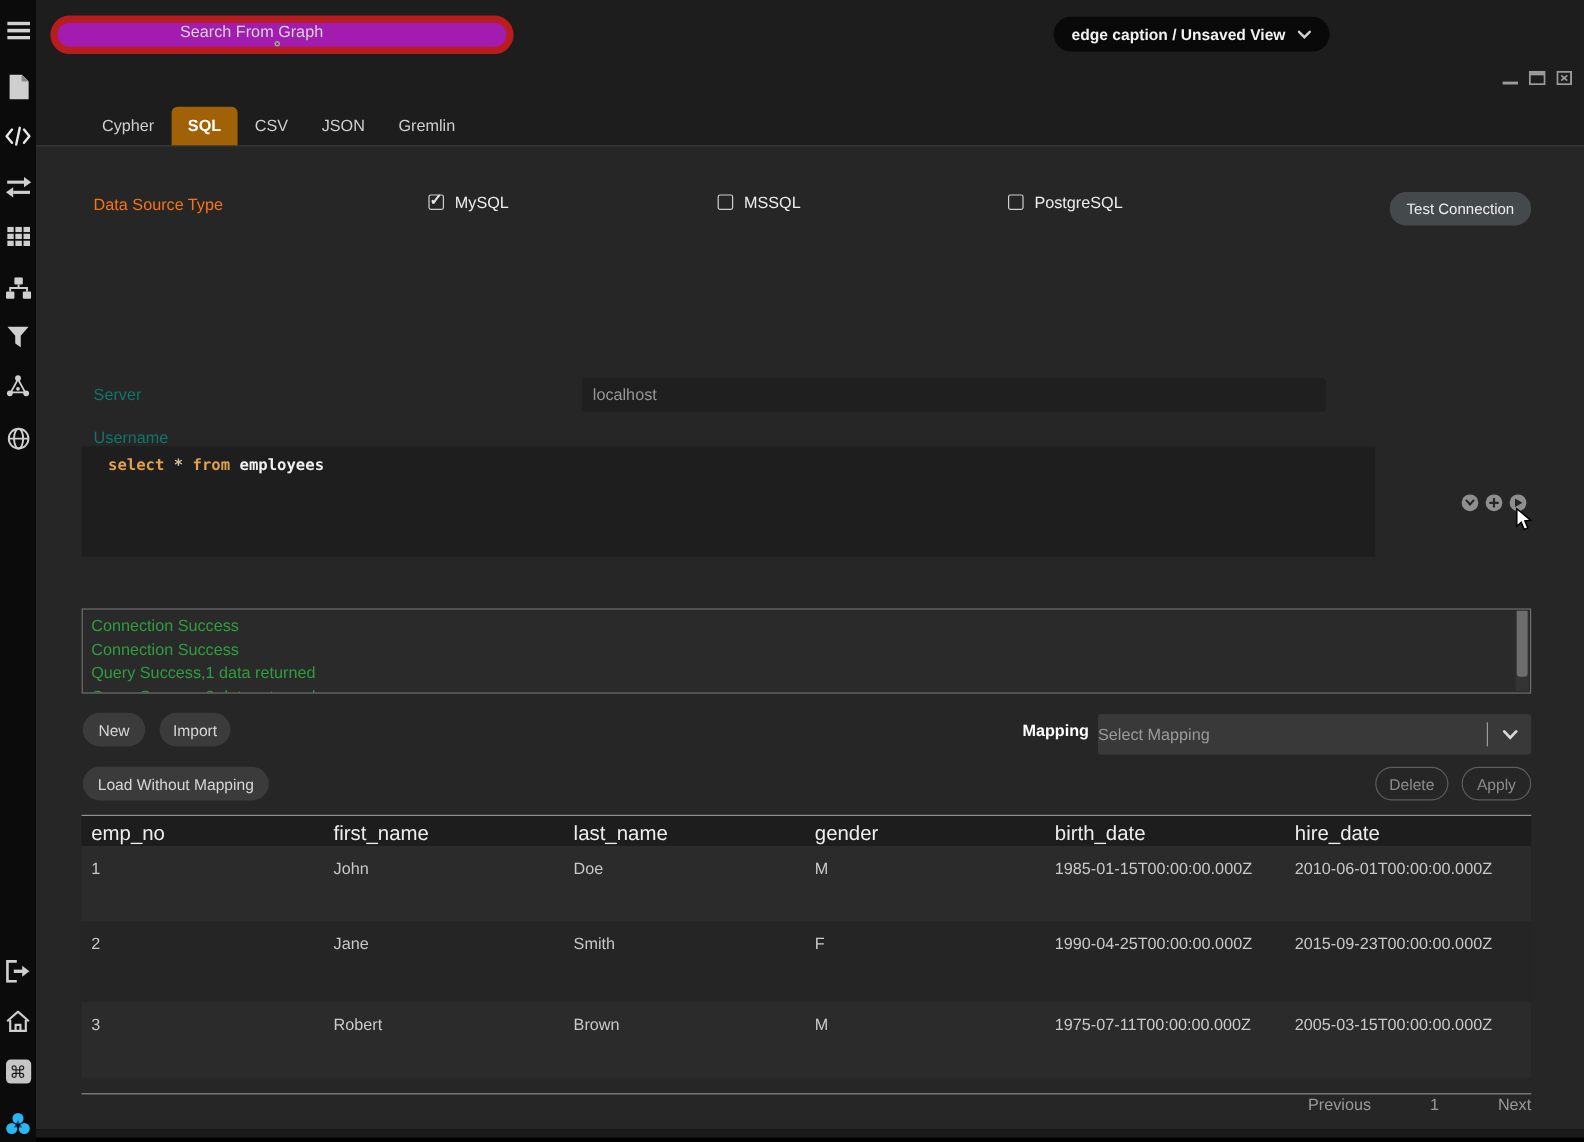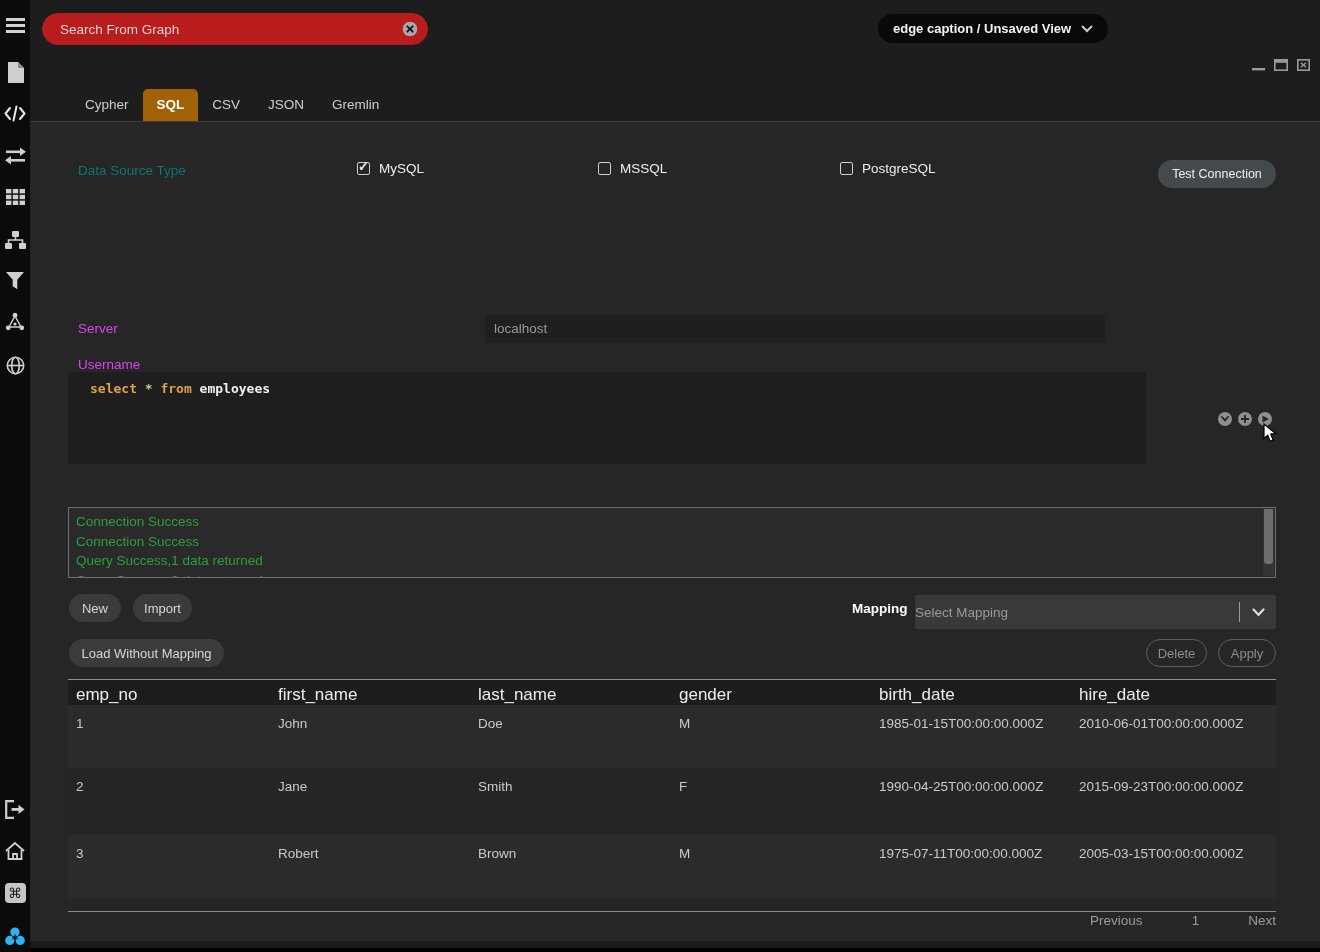--- a/index.html
+++ b/index.html
@@ -13,54 +13,54 @@
   .cmd-box { width:21px; height:20px; background:#c6c6c6; border-radius:4px; color:#1a1a1a;
              font-size:14px; line-height:20px; text-align:center; }
 
   
   .top-band   { position:absolute; left:30px; top:0; width:1290px; height:121px; background:#1d1d1d; }
   .content    { position:absolute; left:30px; top:121px; width:1290px; height:820px; background:#262626; }
   .tab-line   { position:absolute; left:30px; top:121px; width:1290px; height:1px; background:#3e3e3e; z-index:3; }
   .bottom-strip { position:absolute; left:30px; top:941px; width:1290px; height:11px; background:#1a1a1a; border-bottom:4px solid #000; }
 
   
-  .search-wrap { position:absolute; left:42px; top:13px; width:386px; height:32px; background:#b91c1c;
-                 border:1px solid #b91c1c; border-radius:16px; display:flex; align-items:center; z-index:6; }
+  .search-wrap { position:absolute; left:42px; top:13px; width:386px; height:32px; background:#a21caf;
+                 border:6px solid #b91c1c; border-radius:16px; display:flex; align-items:center; z-index:6;flex-direction:column; }
   .search-input { flex:1; background:transparent; border:none; outline:none; color:#e2e2e2;
                   font-family:"Liberation Sans", sans-serif; font-size:13.5px; padding:0 10px 0 17px; }
   .search-input::placeholder { color:#d6d6d6; opacity:1; }
   .search-clear { width:16px; height:16px; margin-right:9px; cursor:pointer; }
 
   .view-pill { position:absolute; left:878px; top:14px; height:29px; background:#090909; border-radius:15px;
                display:flex; align-items:center; padding:0 15px; gap:10px; z-index:6; cursor:pointer; }
   .view-pill .vlabel { color:#f2f2f2; font-size:13px; font-weight:700; white-space:nowrap; }
 
   .win-controls { position:absolute; left:1240px; top:57px; width:70px; height:16px; display:flex; gap:9px;
                   align-items:center; justify-content:flex-end; z-index:6; }
 
   
   .tab-bar { position:absolute; left:71px; top:89px; height:32px; display:flex; z-index:4; }
   .tab { height:32px; line-height:32px; padding:0 14px; color:#cfcfcf; font-size:13.5px; cursor:pointer; }
   .tab.active { background:#a16207; border-radius:5px 5px 0 0; color:#ffffff; font-weight:700; }
 
   
-  .form-label { position:absolute; color:#0f766e; font-size:13.5px;text-align:center; }
+  .form-label { position:absolute; color:#f97316; font-size:13.5px;text-align:center; }
   .ds-row { position:absolute; left:0; top:161px; width:1320px; height:20px; }
   .ds-option { position:absolute; display:flex; align-items:center; gap:9px; cursor:pointer; }
   .ds-option:nth-of-type(1){ left:357px; } .ds-option:nth-of-type(2){ left:598px; } .ds-option:nth-of-type(3){ left:840px; }
   .checkbox { width:13px; height:13px; border:1.6px solid #cfcfcf; border-radius:2px; position:relative; background:transparent; }
   .checkbox .mark { position:absolute; left:0px; top:-4px; color:#e8e8e8; font-size:13px; font-weight:700; }
   .ds-label { color:#ededed; font-size:13.5px; }
 
   .test-btn { position:absolute; left:1158px; top:160px; width:118px; height:28px; background:#44494b;
               border-radius:14px; color:#eeeeee; font-size:12.5px; display:flex; align-items:center;
               justify-content:center; cursor:pointer; }
 
   .field-row { position:absolute; left:0; width:1320px; height:28px; }
-  .field-label { position:absolute; left:78px; top:6px; color:#d946ef; font-size:13.5px; }
+  .field-label { position:absolute; left:78px; top:6px; color:#0f766e; font-size:13.5px; }
   .field-input { position:absolute; left:485px; top:0; width:620px; height:28px; background:#1f1f1f;
                  border-radius:3px; color:#979797; font-size:13.5px; line-height:28px; padding-left:9px; cursor:text; }
   .field-input.pwd { color:#dcdcdc; letter-spacing:2px; font-size:14px; }
 
   
   .editor { position:absolute; left:68px; top:372px; width:1078px; height:92px; background:#1e1e1e; cursor:text; }
   .code-line { position:absolute; left:22px; top:9px; font-family:"DejaVu Sans Mono", monospace; font-size:13px; }
   .tok-keyword { color:#dfa14e; font-weight:700; }
   .tok-operator { color:#d8c49a; font-weight:700; }
   .tok-plain { color:#f0f0f0; font-weight:700; }

